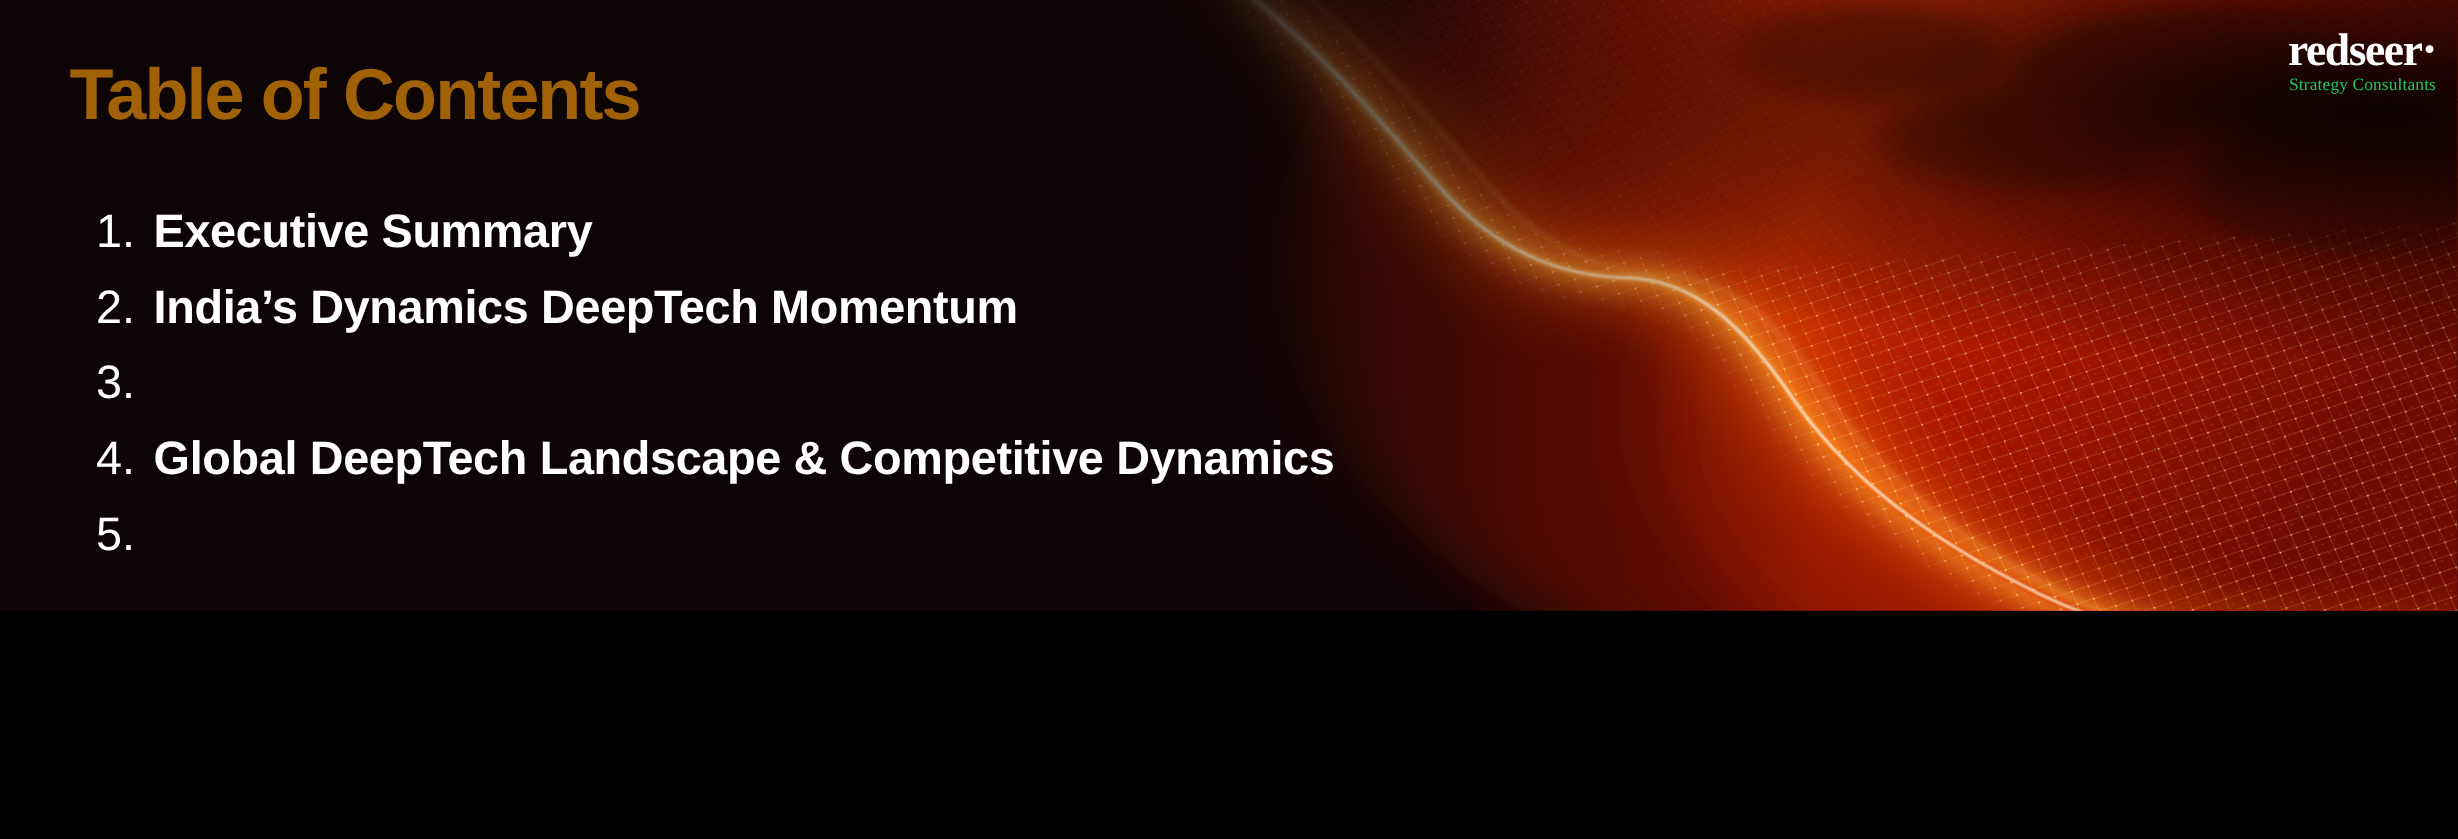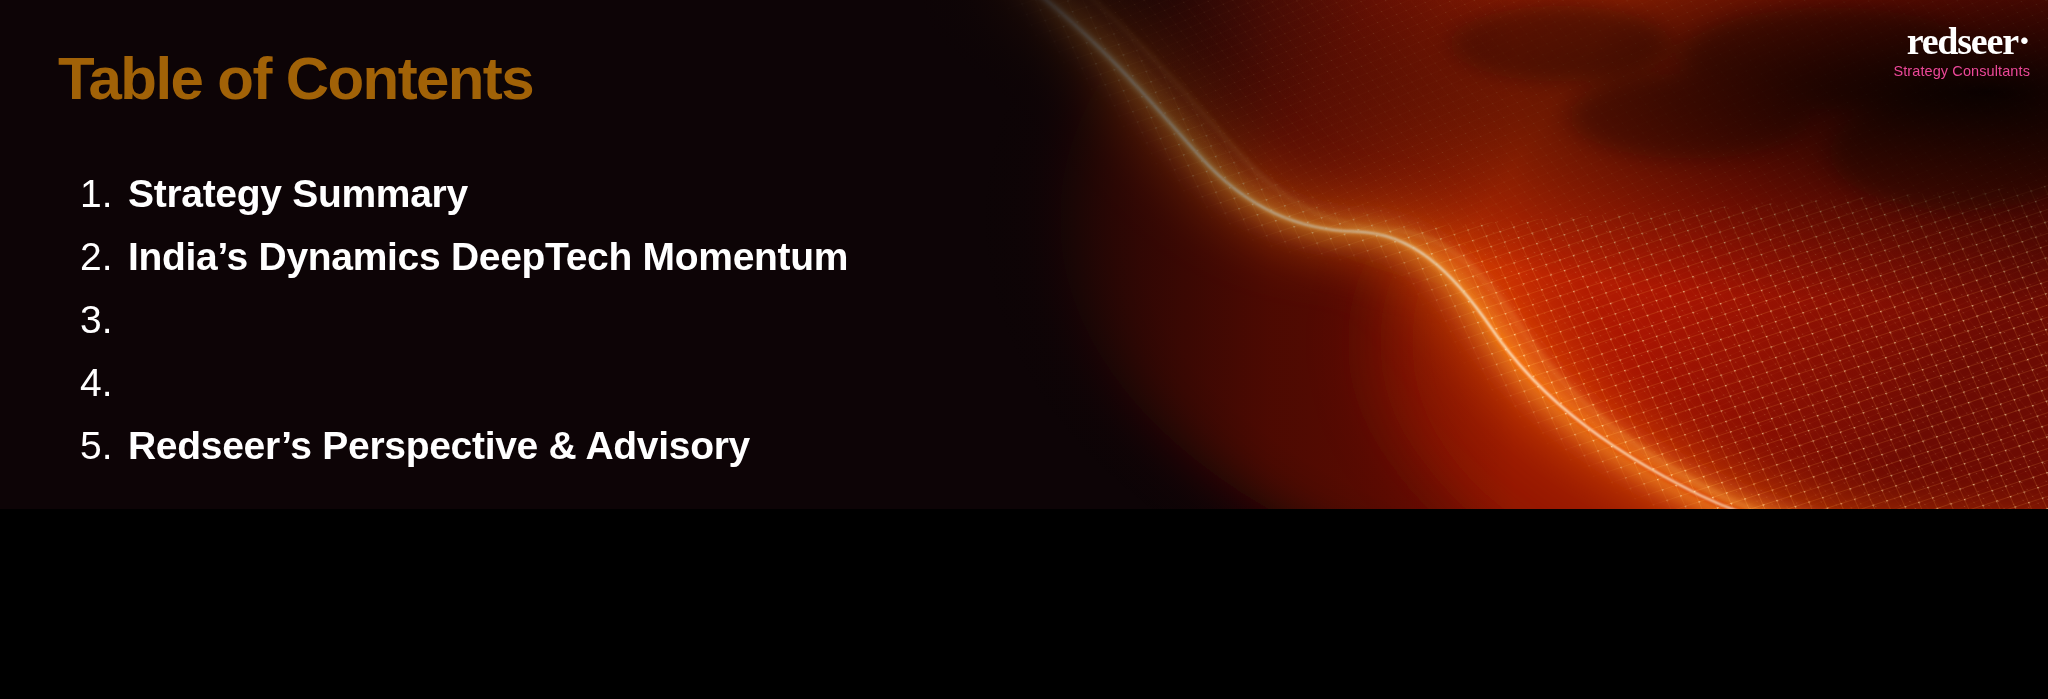--- a/index.html
+++ b/index.html
@@ -40,25 +40,25 @@
     font-size:38px;
     letter-spacing:-1.2px;
     color:#ffffff;
     display:block;
     line-height:0.95;
   }
   #logo .wordmark .dot { font-size:40px; }
   #logo .tagline {
     display:block;
     margin-top:4px;
-    font-family:Liberation Sans, sans-serif;
+    font-family:Liberation Serif, serif;
     font-weight:400;
     font-size:14.5px;
     letter-spacing:0.1px;
-    color:#ec4899;
+    color:#22c55e;
   }
 
   
   #page-title {
     position:absolute;
     left:58px; top:47px;
     font-family:"Liberation Sans", sans-serif;
     font-weight:700;
     font-size:60px;
     letter-spacing:-1.6px;
@@ -269,36 +269,36 @@
     <span class="wordmark"><span>redseer</span><span class="dot">·</span></span>
     <span class="tagline">Strategy Consultants</span>
   </div>
 
   <h1 id="page-title">Table of Contents</h1>
 
   <ol id="toc">
 
     <li class="toc-row">
       <span class="toc-num">1.</span>
-      <span class="toc-label">Strategy Summary</span>
+      <span class="toc-label">Executive Summary</span>
     </li>
 
     <li class="toc-row">
       <span class="toc-num">2.</span>
       <span class="toc-label">India’s Dynamics DeepTech Momentum</span>
     </li>
 
     <li class="toc-row">
       <span class="toc-num">3.</span>
     </li>
 
     <li class="toc-row">
       <span class="toc-num">4.</span>
+      <span class="toc-label">Global DeepTech Landscape &amp; Competitive Dynamics</span>
     </li>
 
     <li class="toc-row">
       <span class="toc-num">5.</span>
-      <span class="toc-label">Redseer’s Perspective &amp; Advisory</span>
     </li>
 
   </ol>
 
 </div>
 
 </body></html>

